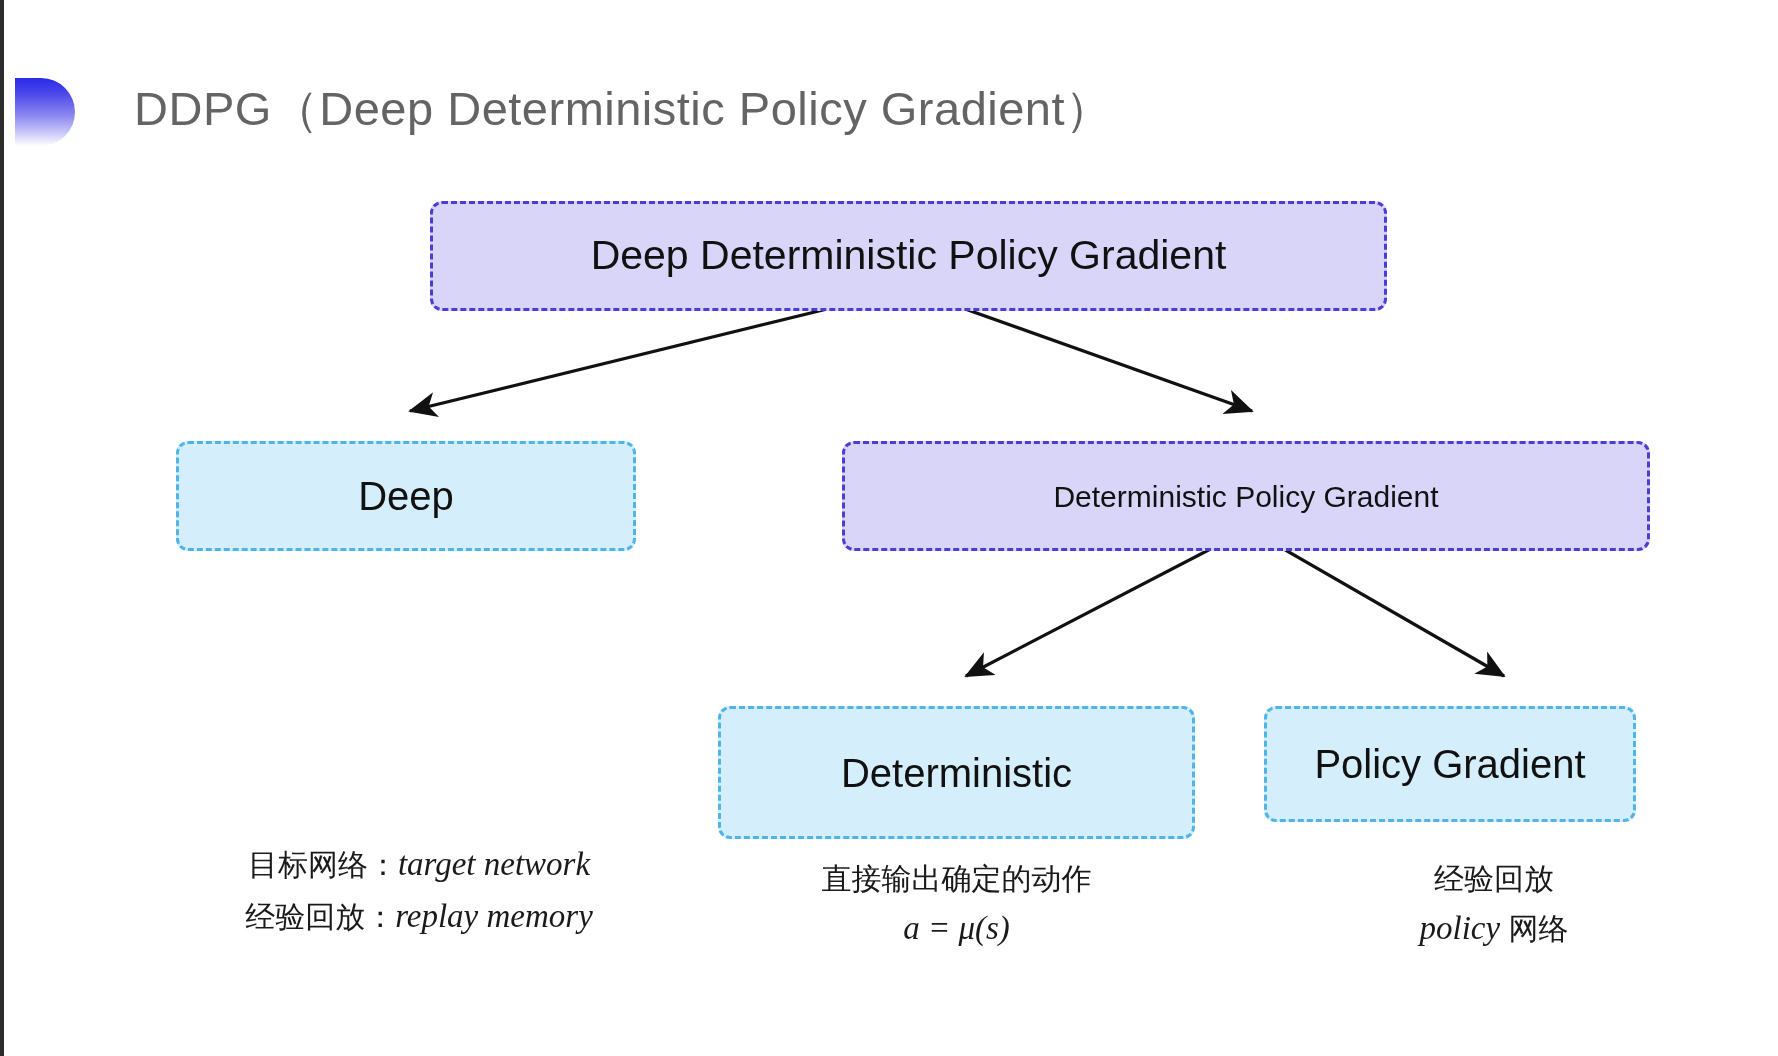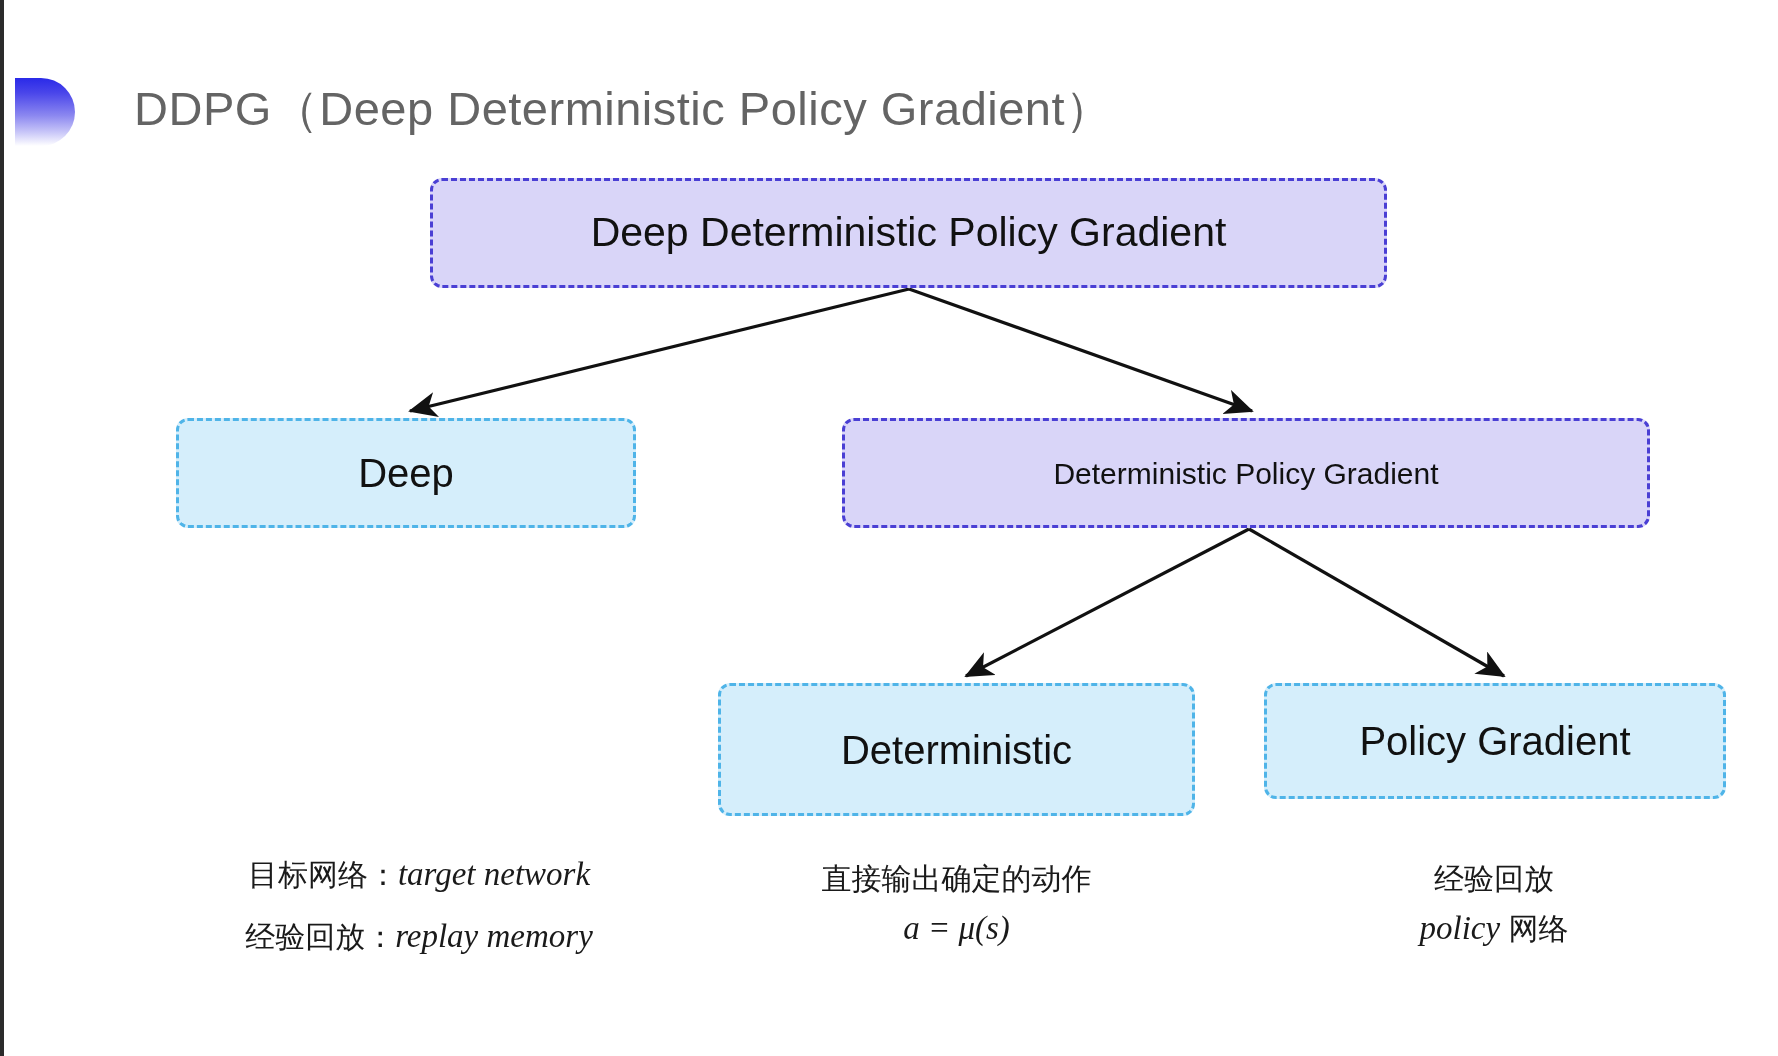--- a/index.html
+++ b/index.html
@@ -59,20 +59,21 @@
   .node {
     position: absolute;
     box-sizing: border-box;
     border-radius: 12px;
     display: flex;
     align-items: center;
     justify-content: center;
     text-align: center;
     color: #111111;
     font-family: "Liberation Sans", "DejaVu Sans", sans-serif;
+    margin-top: 23px;
   }
   .node.purple {
     background: #d9d5f8;
     border: 3px dashed #4a3fd4;
   }
   .node.cyan {
     background: #d5eefb;
     border: 3px dashed #4fb4e8;
   }
   .node-label {
@@ -80,21 +81,21 @@
     font-weight: 400;
     line-height: 1.1;
     white-space: nowrap;
   }
 
   
   #node-root      { left: 426px;  top: 178px; width: 957px;  height: 110px; }
   #node-deep      { left: 172px;  top: 418px; width: 460px;  height: 110px; }
   #node-dpg       { left: 838px;  top: 418px; width: 808px;  height: 110px; }
   #node-det       { left: 714px;  top: 683px; width: 477px;  height: 133px; }
-  #node-pg        { left: 1260px; top: 683px; width: 462px;  height: 116px; }
+  #node-pg        { left: 1260px; top: 683px; width: 372px;  height: 116px; }
 
   #node-root .node-label { font-size: 41px; }
   #node-dpg .node-label  { font-size: 30px; }
 
   
   .caption {
     position: absolute;
     color: #1a1a1a;
     text-align: center;
     line-height: 1.58;
@@ -109,21 +110,20 @@
   #caption-deep {
     left: 100px;
     top: 838px;
     width: 630px;
     text-align: center;
   }
   #caption-deep .line2,
   #caption-deep .line3 {
     display: block;
     text-align: center;
-    margin-top: 10px;
   }
   #caption-det {
     left: 700px;
     top: 855px;
     width: 505px;
   }
   #caption-pg {
     left: 1255px;
     top: 855px;
     width: 470px;

